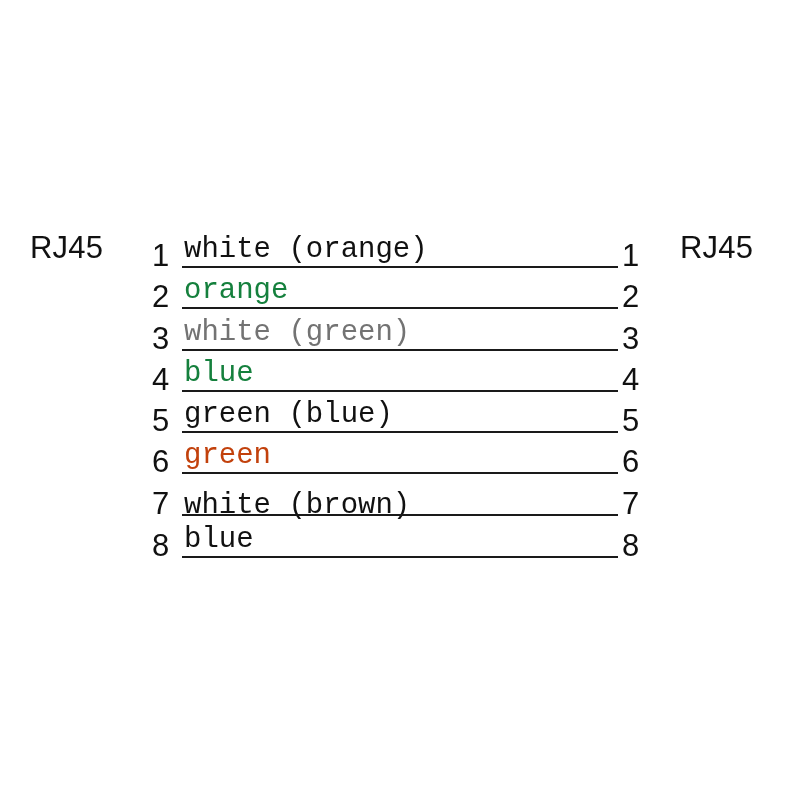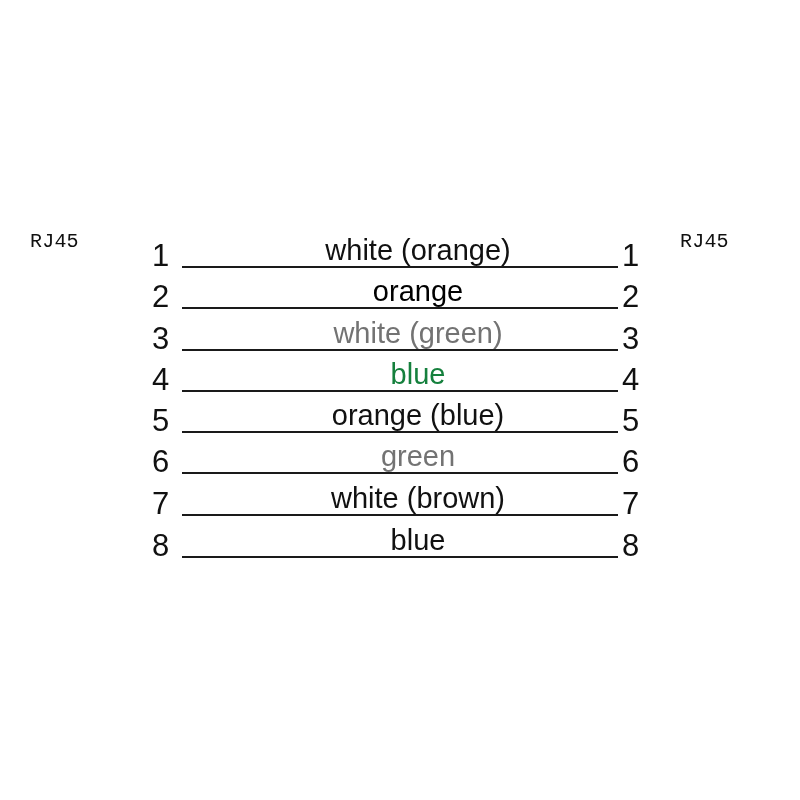--- a/index.html
+++ b/index.html
@@ -16,26 +16,25 @@
     position: relative;
     width: 800px;
     height: 800px;
     background: #ffffff;
     overflow: hidden;
   }
 
   
   .connector-label {
     position: absolute;
-    font-size: 20px;
+    font-size: 31px;
     line-height: 1;
     letter-spacing: 0.2px;
     color: #111111;
     white-space: nowrap;
-    font-family: Liberation Mono, monospace;
   }
   #connector-left  { left: 30px;  top: 232px; }
   #connector-right { left: 680px; top: 232px; }
 
   
   #wire-rows {
     position: absolute;
     left: 0;
     top: 0;
     width: 800px;
@@ -62,78 +61,79 @@
     position: absolute;
     left: 182px;
     width: 436px;
     top: -1px;
     height: 2px;
     background: #1a1a1a;
   }
 
   .wire-label {
     position: absolute;
-    left: 200px;
+    left: 184px;
     width: 436px;
     top: -32px;
-    text-align: center;
+    text-align: left;
     font-size: 29px;
     line-height: 30px;
     color: #111111;
     white-space: nowrap;
+    font-family: Liberation Mono, monospace;
   }
 </style>
 </head>
 <body>
 
 <div id="stage" style="background: rgb(255, 255, 255);">
 
   <div class="connector-label" id="connector-left" style="color: rgb(17, 17, 17);">RJ45</div>
 
   <div class="connector-label" id="connector-right" style="color: rgb(17, 17, 17);">RJ45</div>
 
   <div id="wire-rows">
       <div class="wire-row" style="top: 267px;">
         <div class="wire-label" style="color: rgb(17, 17, 17);">white (orange)</div>
         <div class="wire-line" style="background: rgb(26, 26, 26);"></div>
         <div class="pin-number left" style="color: rgb(17, 17, 17);">1</div>
         <div class="pin-number right" style="color: rgb(17, 17, 17);">1</div>
       </div>
       <div class="wire-row" style="top: 308px;">
-        <div class="wire-label" style="color: #000000;">orange</div>
+        <div class="wire-label" style="color: #15803d;">orange</div>
         <div class="wire-line" style="background: rgb(26, 26, 26);"></div>
         <div class="pin-number left" style="color: rgb(17, 17, 17);">2</div>
         <div class="pin-number right" style="color: rgb(17, 17, 17);">2</div>
       </div>
       <div class="wire-row" style="top: 350px;">
         <div class="wire-label" style="color: #737373;">white (green)</div>
         <div class="wire-line" style="background: rgb(26, 26, 26);"></div>
         <div class="pin-number left" style="color: rgb(17, 17, 17);">3</div>
         <div class="pin-number right" style="color: rgb(17, 17, 17);">3</div>
       </div>
       <div class="wire-row" style="top: 391px;">
         <div class="wire-label" style="color: #15803d;">blue</div>
         <div class="wire-line" style="background: rgb(26, 26, 26);"></div>
         <div class="pin-number left" style="color: rgb(17, 17, 17);">4</div>
         <div class="pin-number right" style="color: rgb(17, 17, 17);">4</div>
       </div>
       <div class="wire-row" style="top: 432px;">
-        <div class="wire-label" style="color: rgb(17, 17, 17);">orange (blue)</div>
+        <div class="wire-label" style="color: rgb(17, 17, 17);">green (blue)</div>
         <div class="wire-line" style="background: rgb(26, 26, 26);"></div>
         <div class="pin-number left" style="color: rgb(17, 17, 17);">5</div>
         <div class="pin-number right" style="color: rgb(17, 17, 17);">5</div>
       </div>
       <div class="wire-row" style="top: 473px;">
-        <div class="wire-label" style="color: #737373;">green</div>
+        <div class="wire-label" style="color: #c2410c;">green</div>
         <div class="wire-line" style="background: rgb(26, 26, 26);"></div>
         <div class="pin-number left" style="color: rgb(17, 17, 17);">6</div>
         <div class="pin-number right" style="color: rgb(17, 17, 17);">6</div>
       </div>
       <div class="wire-row" style="top: 515px;">
-        <div class="wire-label" style="color: rgb(17, 17, 17);">white (brown)</div>
+        <div class="wire-label" style="color: rgb(17, 17, 17); margin-top: 8px;">white (brown)</div>
         <div class="wire-line" style="background: rgb(26, 26, 26);"></div>
         <div class="pin-number left" style="color: rgb(17, 17, 17);">7</div>
         <div class="pin-number right" style="color: rgb(17, 17, 17);">7</div>
       </div>
       <div class="wire-row" style="top: 557px;">
         <div class="wire-label" style="color: rgb(17, 17, 17);">blue</div>
         <div class="wire-line" style="background: rgb(26, 26, 26);"></div>
         <div class="pin-number left" style="color: rgb(17, 17, 17);">8</div>
         <div class="pin-number right" style="color: rgb(17, 17, 17);">8</div>
       </div>

